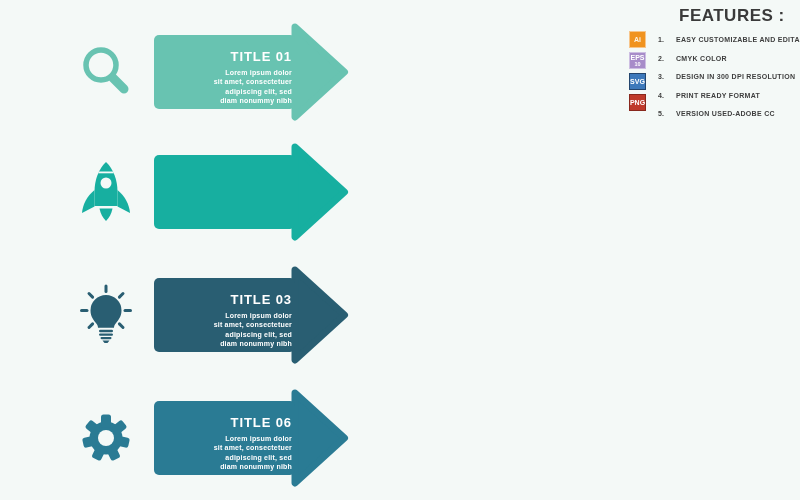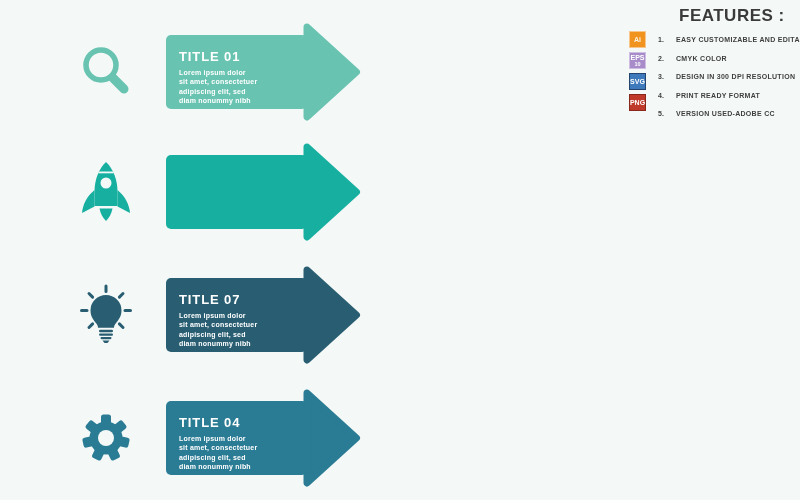--- a/index.html
+++ b/index.html
@@ -5,21 +5,21 @@
   html, body { margin:0; padding:0; }
   body {
     width:800px; height:500px; overflow:hidden;
     font-family:"Liberation Sans", sans-serif;
   }
   .canvas { position:relative; width:800px; height:500px; background:#F4F9F7; }
 
   
   .step { position:absolute; left:74px; width:480px; height:100px; }
   .icon-box { position:absolute; left:0; top:18px; width:64px; height:64px; }
-  .arrow { position:absolute; left:92px; top:0; width:195px; height:100px; }
+  .arrow { position:absolute; left:80px; top:0; width:195px; height:100px;text-align:right; }
   .arrow-svg { position:absolute; left:0; top:0; }
   .arrow-text { position:absolute; left:13px; top:27px; color:#FFFFFF; width:125px; }
   .arrow-title { font-size:13px; font-weight:bold; letter-spacing:0.9px; margin-bottom:4px; }
   .arrow-desc { font-size:7px; font-weight:bold; line-height:1.35; letter-spacing:0.2px; white-space:pre-line; }
 
   
   .features { position:absolute; left:628px; top:6px; width:172px; height:120px; }
   .features-heading { position:absolute; left:51px; top:0; font-size:17px; font-weight:bold; color:#3A3A3A; letter-spacing:0.5px; }
   .badge-col { position:absolute; left:1px; top:25px; }
   .badge {
@@ -110,21 +110,21 @@
       </svg>
     </div>
     <div class="arrow">
       <svg class="arrow-svg" width="195" height="100" viewBox="0 0 195 100">
         <g fill="#295E72">
           <path d="M141,5 L190.5,50 L141,95 Z" stroke-width="7" stroke-linejoin="round" stroke="#295E72"></path>
           <rect x="0" y="13" width="141" height="74" rx="5"></rect>
         </g>
       </svg>
       <div class="arrow-text">
-        <div class="arrow-title">TITLE 07</div>
+        <div class="arrow-title">TITLE 03</div>
         <div class="arrow-desc">Lorem ipsum dolor
 sit amet, consectetuer
 adipiscing elit, sed
 diam nonummy nibh</div>
       </div>
     </div>
   </div>
 
   <div class="step" style="top:388px">
     <div class="icon-box">
@@ -143,21 +143,21 @@
       </svg>
     </div>
     <div class="arrow">
       <svg class="arrow-svg" width="195" height="100" viewBox="0 0 195 100">
         <g fill="#2A7B94">
           <path d="M141,5 L190.5,50 L141,95 Z" stroke-width="7" stroke-linejoin="round" stroke="#2A7B94"></path>
           <rect x="0" y="13" width="141" height="74" rx="5"></rect>
         </g>
       </svg>
       <div class="arrow-text">
-        <div class="arrow-title">TITLE 04</div>
+        <div class="arrow-title">TITLE 06</div>
         <div class="arrow-desc">Lorem ipsum dolor
 sit amet, consectetuer
 adipiscing elit, sed
 diam nonummy nibh</div>
       </div>
     </div>
   </div>
 
   <div class="features">
     <div class="features-heading">FEATURES :</div>

